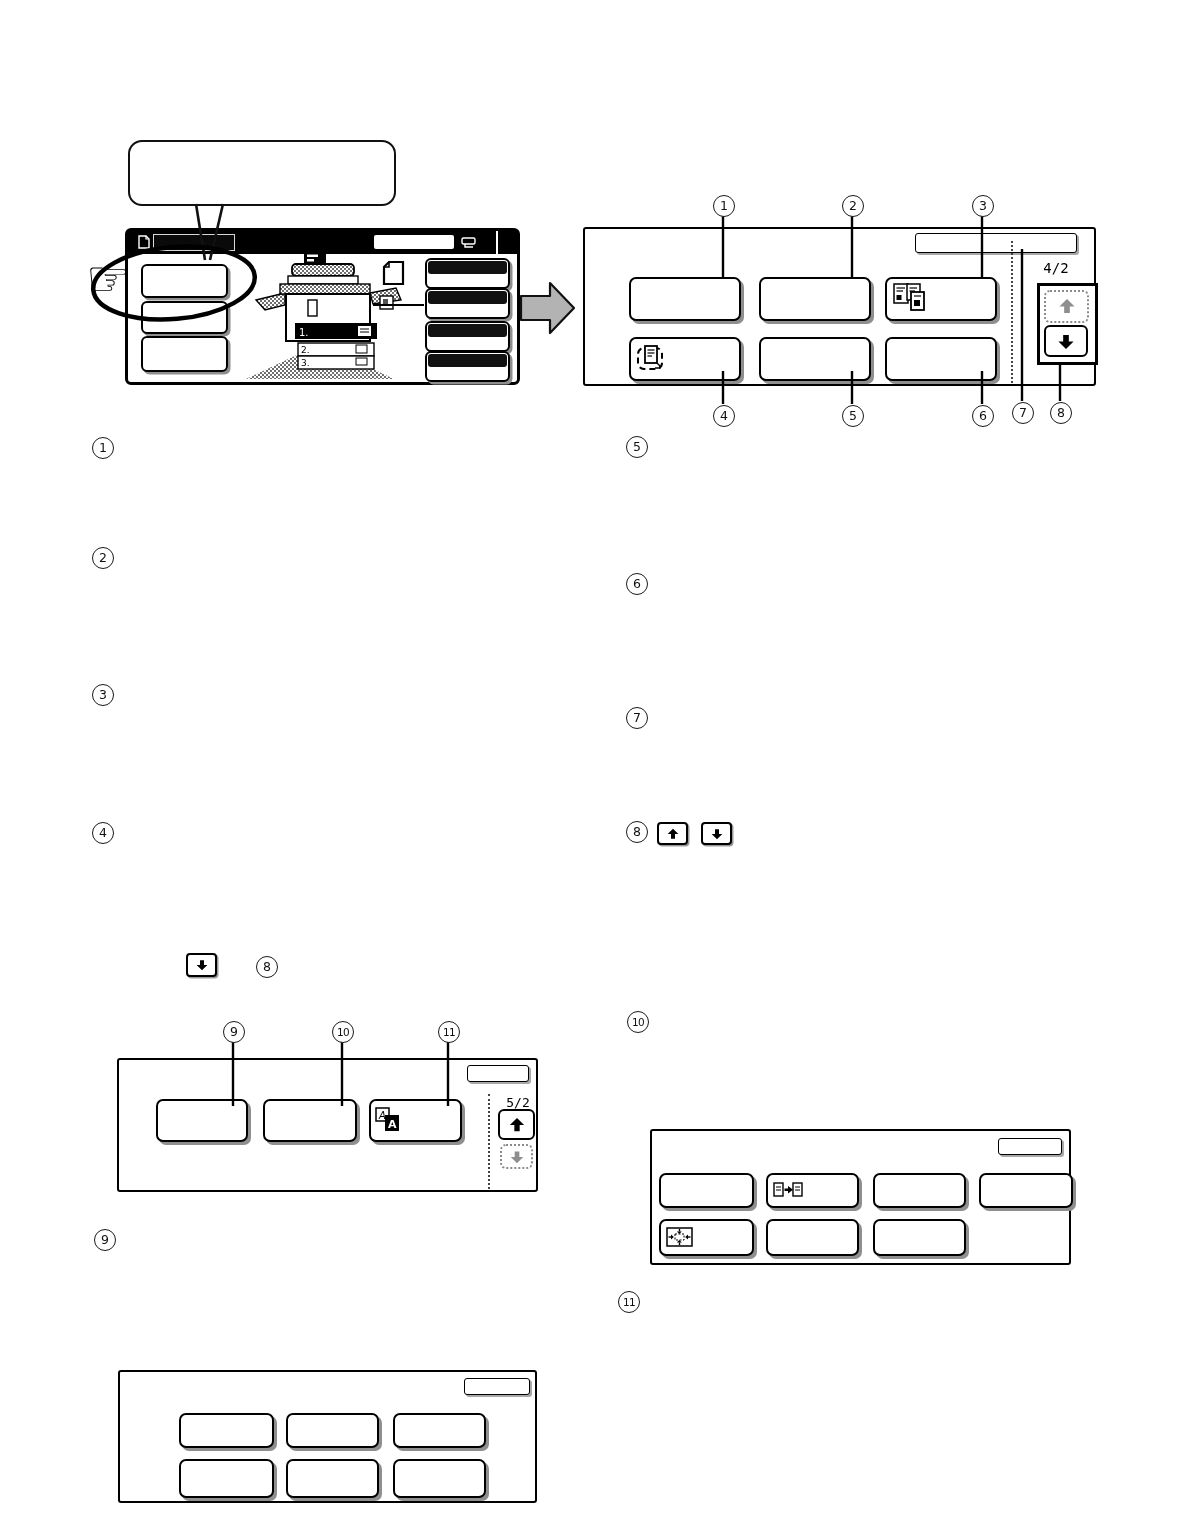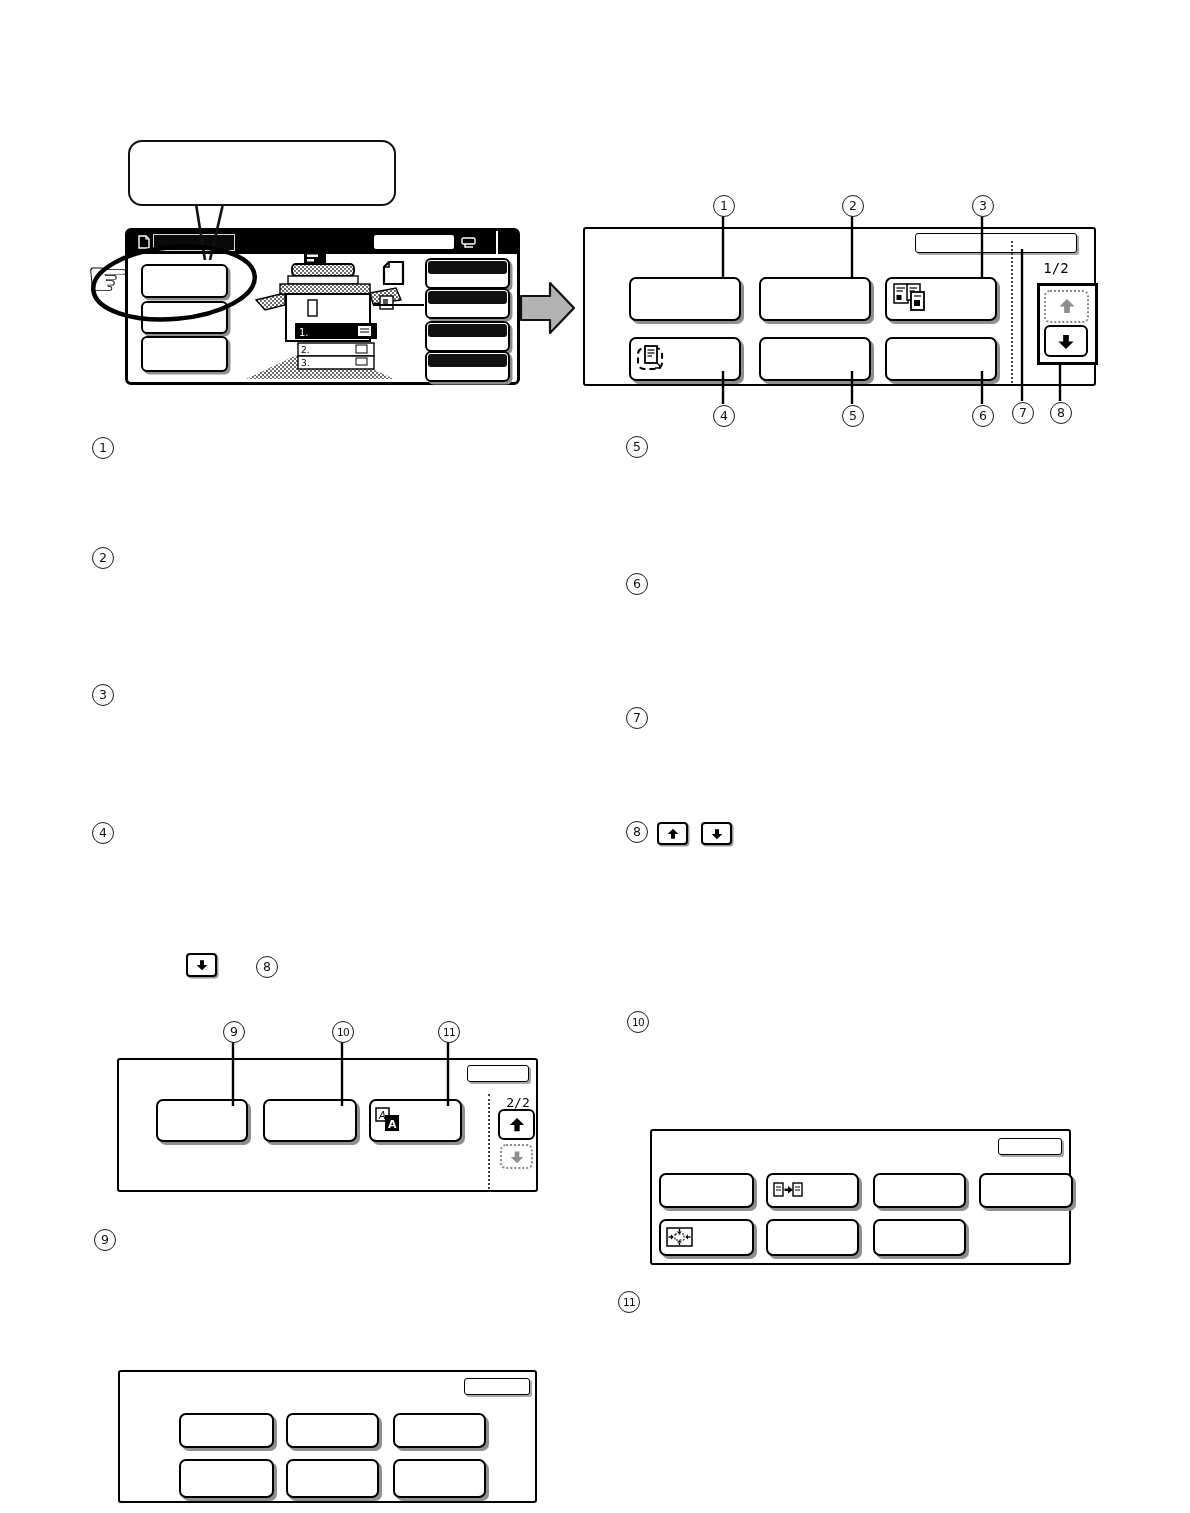--- a/index.html
+++ b/index.html
@@ -152,21 +152,21 @@
         <line x1="10.5" y1="9" x2="17.5" y2="9" stroke="#000" stroke-width="1.2"></line>
         <line x1="10.5" y1="12" x2="15" y2="12" stroke="#000" stroke-width="1.2"></line>
         <path d="M20 19 l3 3 v2 h-5" fill="none" stroke="#000" stroke-width="1.4"></path>
       </svg>
       <span></span>
     </div>
     <div class="btn" style="left:174px;top:108px;width:108px;height:40px"></div>
     <div class="btn" style="left:300px;top:108px;width:108px;height:40px"></div>
 
     <div class="dotsep" style="left:426px;top:12px;height:142px"></div>
-    <div class="pgind" style="left:448px;top:32px;width:46px">1/2</div>
+    <div class="pgind" style="left:448px;top:32px;width:46px">4/2</div>
 
     <div class="scrollframe" style="left:452px;top:54px;width:55px;height:76px">
       <div class="scrollbtn inactive" style="left:4px;top:4px;width:41px;height:29px">
         <svg width="18" height="17" viewBox="0 0 18 18">
           <polygon points="9,1 17,9 12,9 12,16 6,16 6,9 1,9" fill="#8e8e8e"></polygon>
         </svg>
       </div>
       <div class="scrollbtn active" style="left:4px;top:39px;width:40px;height:28px">
         <svg width="18" height="17" viewBox="0 0 18 18">
           <polygon points="9,17 1,9 6,9 6,2 12,2 12,9 17,9" fill="#000"></polygon>
@@ -182,21 +182,21 @@
     <div class="btn" style="left:250px;top:39px;width:89px;height:39px">
       <svg class="icon" style="left:4px;top:6px" width="26" height="26" viewBox="0 0 26 26">
         <rect x="1" y="1" width="13" height="13" fill="#fff" stroke="#000" stroke-width="1.5"></rect>
         <text x="4" y="11.5" font-size="10" fill="#000" font-family="DejaVu Sans, sans-serif" font-style="italic">A</text>
         <rect x="10" y="8" width="14" height="16" fill="#000"></rect>
         <text x="13" y="20.5" font-size="11" font-weight="bold" fill="#fff" font-family="DejaVu Sans, sans-serif">A</text>
       </svg>
       <span></span>
     </div>
     <div class="dotsep" style="left:369px;top:34px;height:95px"></div>
-    <div class="pgind" style="left:377px;top:36px;width:44px;font-size:13px">2/2</div>
+    <div class="pgind" style="left:377px;top:36px;width:44px;font-size:13px">5/2</div>
     <div class="scrollbtn active" style="left:379px;top:49px;width:33px;height:27px">
       <svg width="16" height="16" viewBox="0 0 18 18">
         <polygon points="9,1 17,9 12,9 12,16 6,16 6,9 1,9" fill="#000"></polygon>
       </svg>
     </div>
     <div class="scrollbtn inactive" style="left:381px;top:84px;width:29px;height:21px">
       <svg width="14" height="14" viewBox="0 0 18 18">
         <polygon points="9,17 1,9 6,9 6,2 12,2 12,9 17,9" fill="#8e8e8e"></polygon>
       </svg>
     </div>

